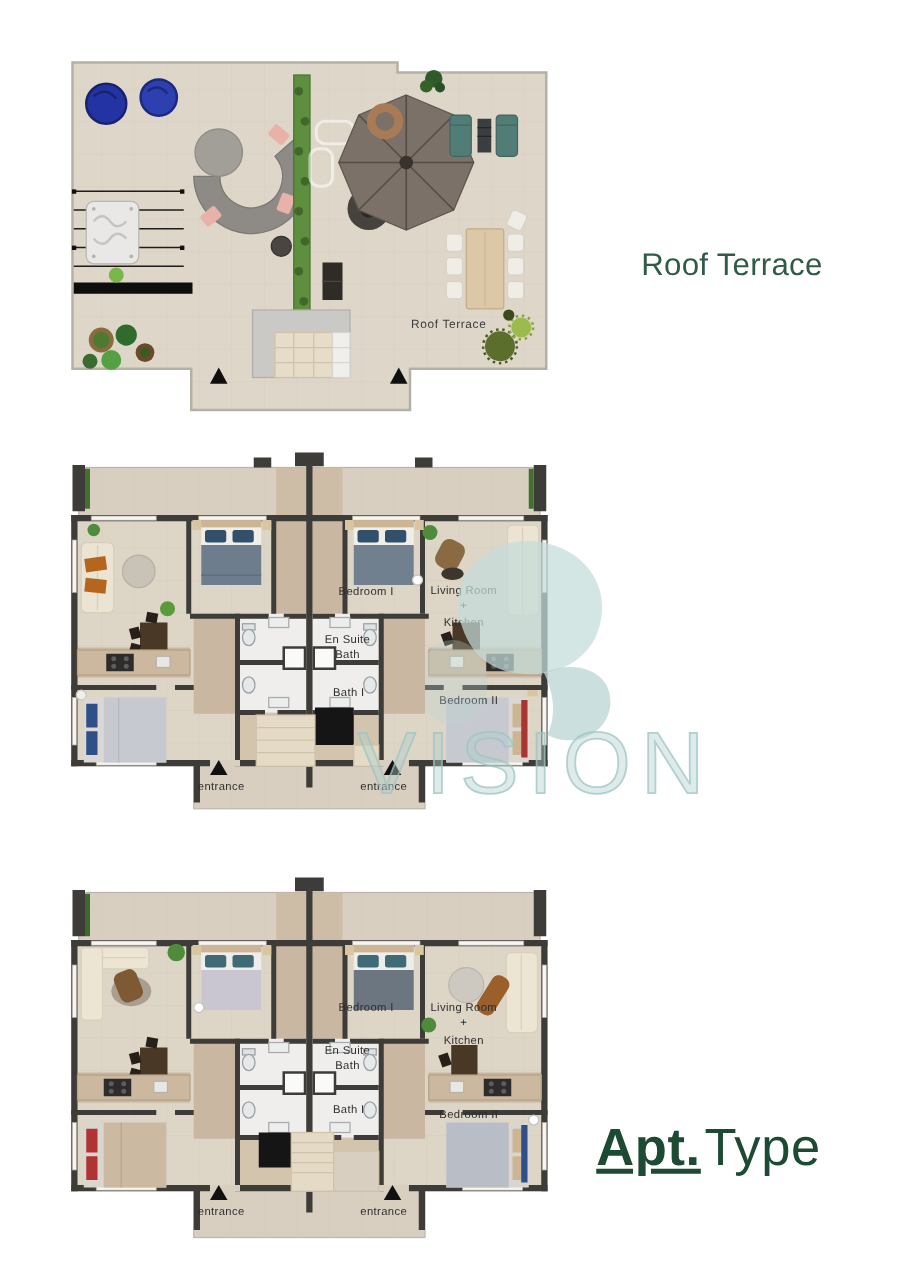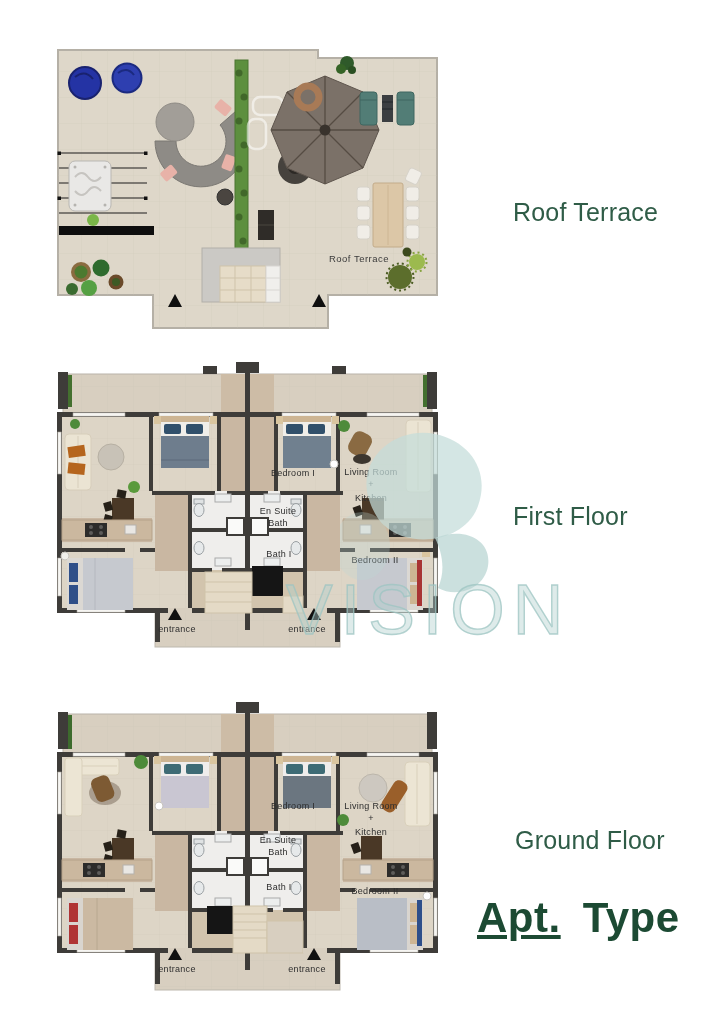--- a/index.html
+++ b/index.html
@@ -2,21 +2,21 @@
 <html><head>
 <meta charset="utf-8">
 <style>
   html,body{margin:0;padding:0;background:#ffffff;}
   .sheet{position:relative;width:723px;height:1024px;background:#ffffff;overflow:hidden;
          font-family:"Liberation Sans",sans-serif;}
   .plan{position:absolute;}
   .side-label{position:absolute;color:#2f5c47;font-size:25px;font-weight:500;letter-spacing:.2px;}
   .apt-type{position:absolute;left:477px;top:894px;color:#1c4a33;font-size:42px;letter-spacing:.5px;white-space:nowrap;}
   .apt-type .bold{font-weight:800;text-decoration:underline;}
-  .apt-type .light{font-weight:700;margin-left:22px;}
+  .apt-type .light{font-weight:400;margin-left:3px;}
   .watermark-text{position:absolute;left:286px;top:570px;font-size:70px;font-weight:300;
      letter-spacing:8px;color:rgba(176,208,206,.42);-webkit-text-stroke:1.4px rgba(156,196,194,.75);
      z-index:3;white-space:nowrap;}
   .watermark-svg{position:absolute;left:340px;top:418px;z-index:3;}
   svg text{font-family:"Liberation Sans",sans-serif;}
   .room-label{fill:#2e2e2e;font-size:9px;letter-spacing:.3px;}
   .plan-label{fill:#3b3b3b;font-size:9.5px;letter-spacing:.5px;}
 </style>
 </head>
 <body>
@@ -580,20 +580,18 @@
 </svg>
 
 <svg class="watermark-svg" width="170" height="175" viewBox="0 0 170 175">
   <ellipse cx="22" cy="128" rx="28" ry="34" fill="#bcd7d5" opacity="0.3"></ellipse>
   <path d="M28,78 C18,38 58,8 95,16 C132,24 150,55 138,88 C128,116 92,128 62,118 C42,111 33,96 28,78 Z" fill="#c3dcda" opacity="0.72"></path>
   <path d="M95,120 C125,108 152,122 148,148 C144,172 116,180 98,170 C106,152 102,134 95,120 Z" fill="#bcd7d5" opacity="0.78"></path>
 </svg>
 <div class="watermark-text">VISION</div>
 
 <div class="side-label" style="left:513px;top:198px">Roof Terrace</div>
-<div class="side-label" style="left:513px;top:502px">First Floor</div>
-<div class="side-label" style="left:515px;top:826px">Ground Floor</div>
 
 <div class="apt-type">
   <span class="bold">Apt.</span><span class="light">Type</span>
 </div>
 
 </div>
 
 </body></html>

